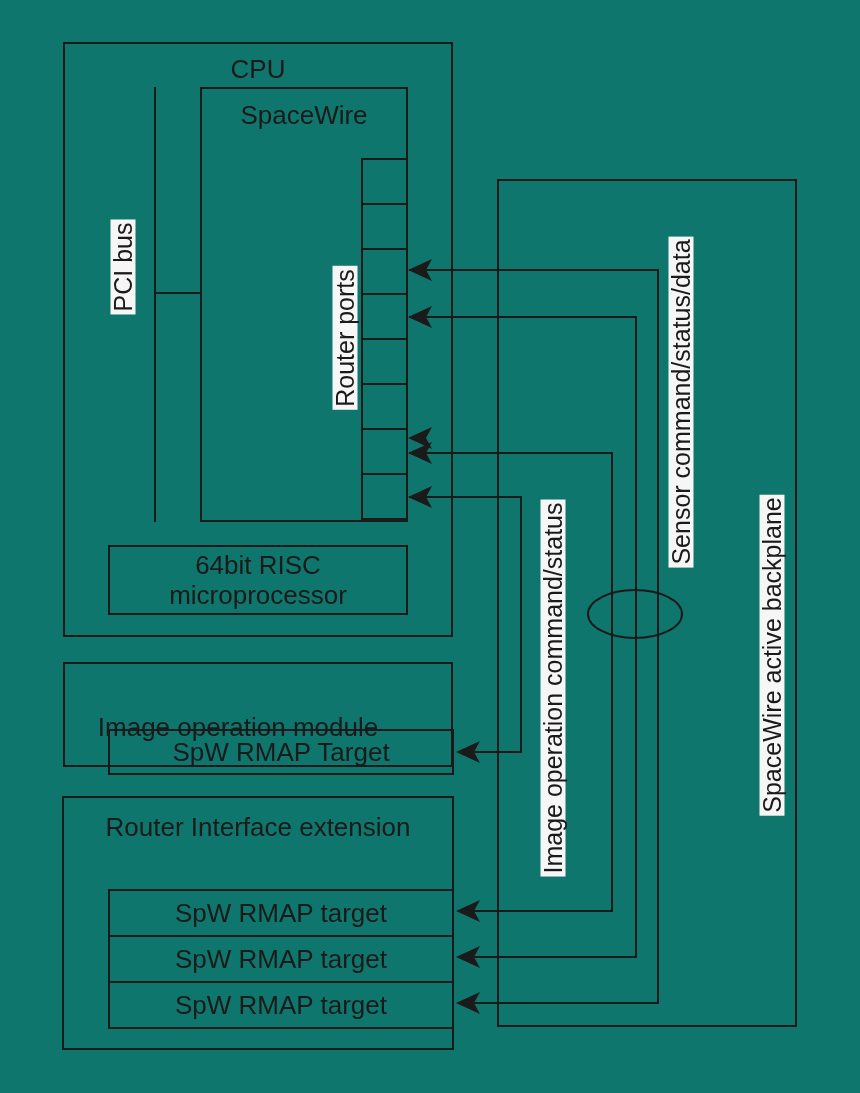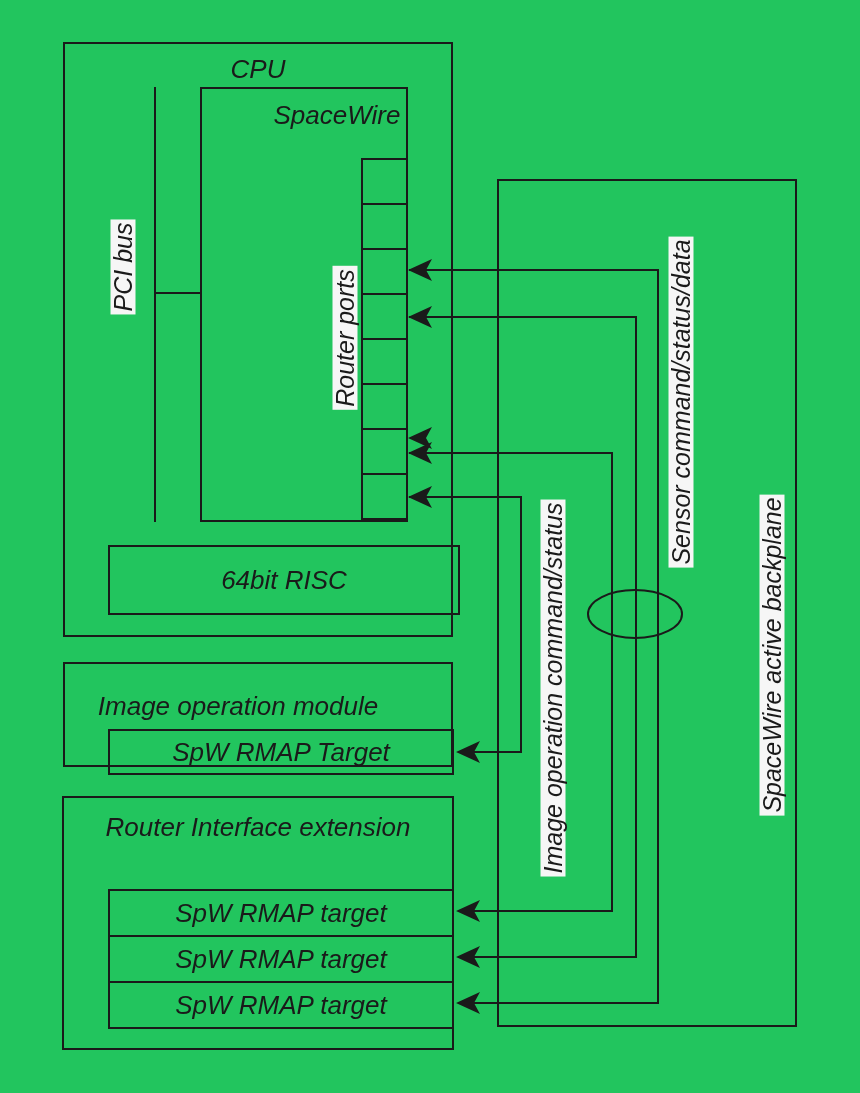--- a/index.html
+++ b/index.html
@@ -3,24 +3,23 @@
 <meta charset="utf-8">
 <style>
   html,body{margin:0;padding:0;}
   body{
     font-family:"Liberation Sans", sans-serif;
     background:#ffffff;
   }
   .canvas{
     position:relative;
     width:860px;height:1093px;
-    background:#22c55e;
+    background:#0f766e;
     color:#1a1a1a;
     overflow:hidden;
-    font-style:italic;
   }
   .box{
     position:absolute;
     border:2px solid #1a1a1a;
     box-sizing:border-box;
     background:transparent;
   }
   .label{
     position:absolute;
     font-size:26px;
@@ -77,44 +76,45 @@
 <div class="canvas">
 
   <div class="box" style="left:63px;top:42px;width:390px;height:595px;"></div>
   <div class="label" style="left:63px;top:54px;width:390px;">CPU</div>
 
   <div class="vline" style="left:154px;top:87px;height:435px;"></div>
   <div class="hline" style="left:154px;top:292px;width:47px;"></div>
   <div class="vlabel" style="left:123px;top:267px;">PCI bus</div>
 
   <div class="box" style="left:200px;top:87px;width:208px;height:435px;"></div>
-  <div class="label" style="left:200px;top:100px;width:208px;padding-left:33px;">
+  <div class="label" style="left:200px;top:100px;width:208px;">
     <div>SpaceWire</div>
   </div>
 
   <div class="port-stack">
     <div class="cell"></div>
     <div class="cell"></div>
     <div class="cell"></div>
     <div class="cell"></div>
     <div class="cell"></div>
     <div class="cell"></div>
     <div class="cell"></div>
     <div class="cell"></div>
   </div>
   <div class="vlabel" style="left:345px;top:338px;">Router ports</div>
 
-  <div class="box centered-text" style="left:108px;top:545px;width:352px;height:70px;">
+  <div class="box centered-text" style="left:108px;top:545px;width:300px;height:70px;">
     <div class="label" style="position:static;">
       <div>64bit RISC</div>
+      <div>microprocessor</div>
     </div>
   </div>
 
   <div class="box" style="left:63px;top:662px;width:390px;height:105px;"></div>
-  <div class="label" style="left:63px;top:691px;width:350px;">Image operation module</div>
+  <div class="label" style="left:63px;top:712px;width:350px;">Image operation module</div>
   <div class="box centered-text" style="left:108px;top:729px;width:346px;height:46px;font-size:26px;">
     <span>SpW RMAP Target</span>
   </div>
 
   <div class="box" style="left:62px;top:796px;width:392px;height:254px;"></div>
   <div class="label" style="left:62px;top:812px;width:392px;">
     <div>Router Interface extension</div>
   </div>
   <div class="target-stack">
     <div class="cell">

